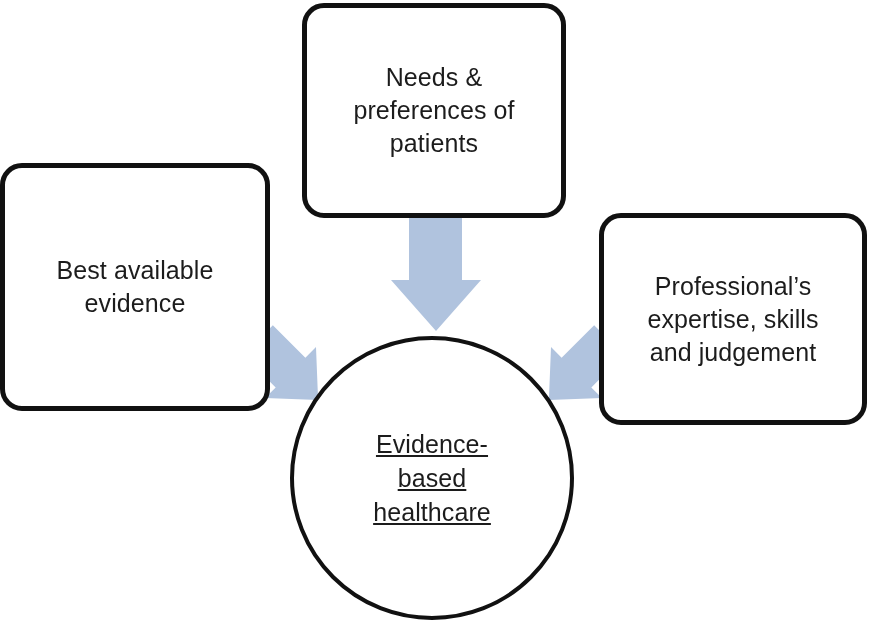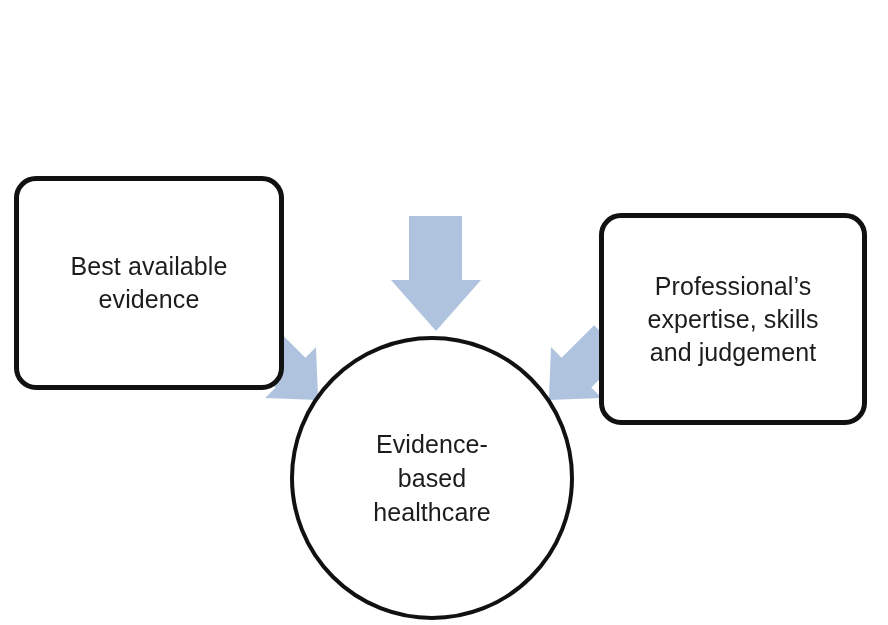--- a/index.html
+++ b/index.html
@@ -53,38 +53,39 @@
     font-size: 25px;
     line-height: 1.32;
     text-align: center;
     white-space: pre-line;
     letter-spacing: 0.1px;
     padding: 0 10px;
   }
 
   
   #box-evidence {
-    left: 14px;  top: 163px;
-    width: 270px; height: 214px; margin-top: 13px;
+    left: 0;  top: 163px;
+    width: 270px; height: 248px;
   }
   #box-patients {
     left: 302px; top: 3px;
     width: 264px; height: 215px;
   }
   #box-professional {
     left: 599px; top: 165px;
     width: 268px; height: 212px; margin-top: 48px;
   }
   #circle-ebhc {
     left: 290px; top: 336px;
     width: 284px; height: 284px;
   }
   #circle-ebhc .node-label {
     font-size: 25px;
     line-height: 1.36;
+    text-decoration: underline;
   }
 </style>
 </head>
 <body>
 
 <div id="diagram-root">
 
   <svg id="diagram-svg" viewBox="0 0 888 625" aria-hidden="true">
 
     <polygon fill="#b0c3de" points="409,216 462,216 462,280 481,280 436,331 391,280 409,280"></polygon>
@@ -92,20 +93,25 @@
     <polygon fill="#b0c3de" transform="rotate(-45 287 369)" points="266,328 308,328 308,374 323,374 287,413 251,374 266,374"></polygon>
 
     <polygon fill="#b0c3de" transform="rotate(45 580 369)" points="559,328 601,328 601,374 616,374 580,413 544,374 559,374"></polygon>
   </svg>
 
   <div class="node-box" id="box-evidence">
     <span class="node-label">Best available
 evidence</span>
   </div>
 
+  <div class="node-box" id="box-patients">
+    <span class="node-label">Needs &amp;
+preferences of
+patients</span>
+  </div>
 
   <div class="node-box" id="box-professional">
     <span class="node-label">Professional’s
 expertise, skills
 and judgement</span>
   </div>
 
   <div class="node-circle" id="circle-ebhc">
     <span class="node-label">Evidence-
 based

